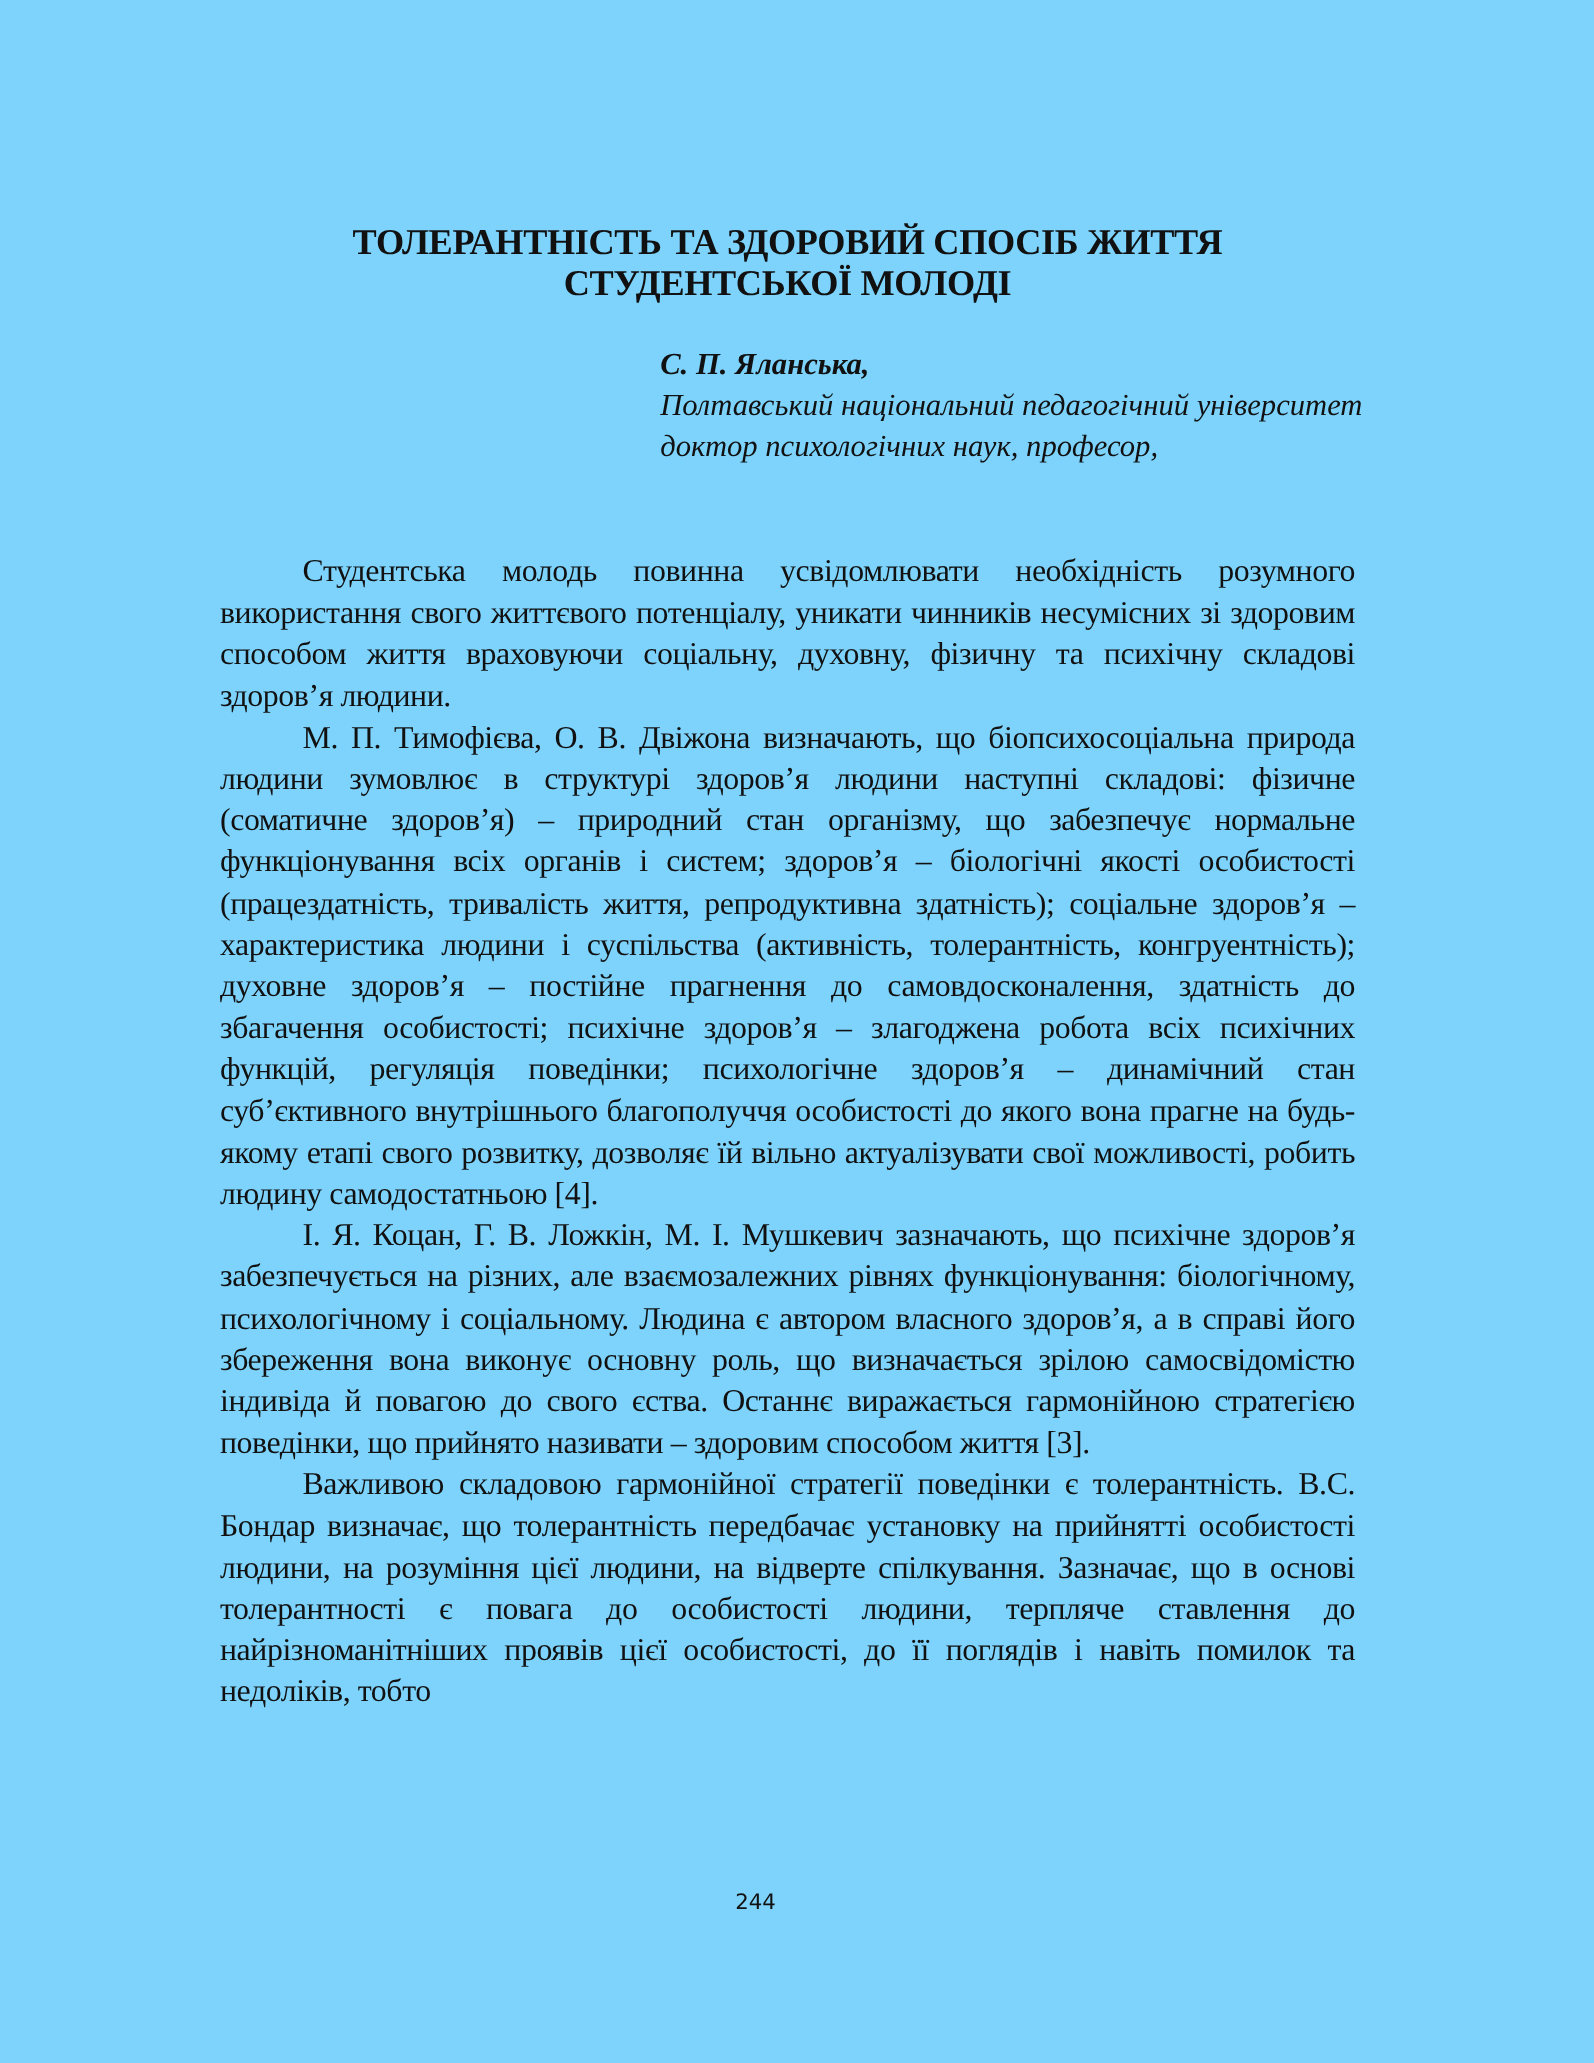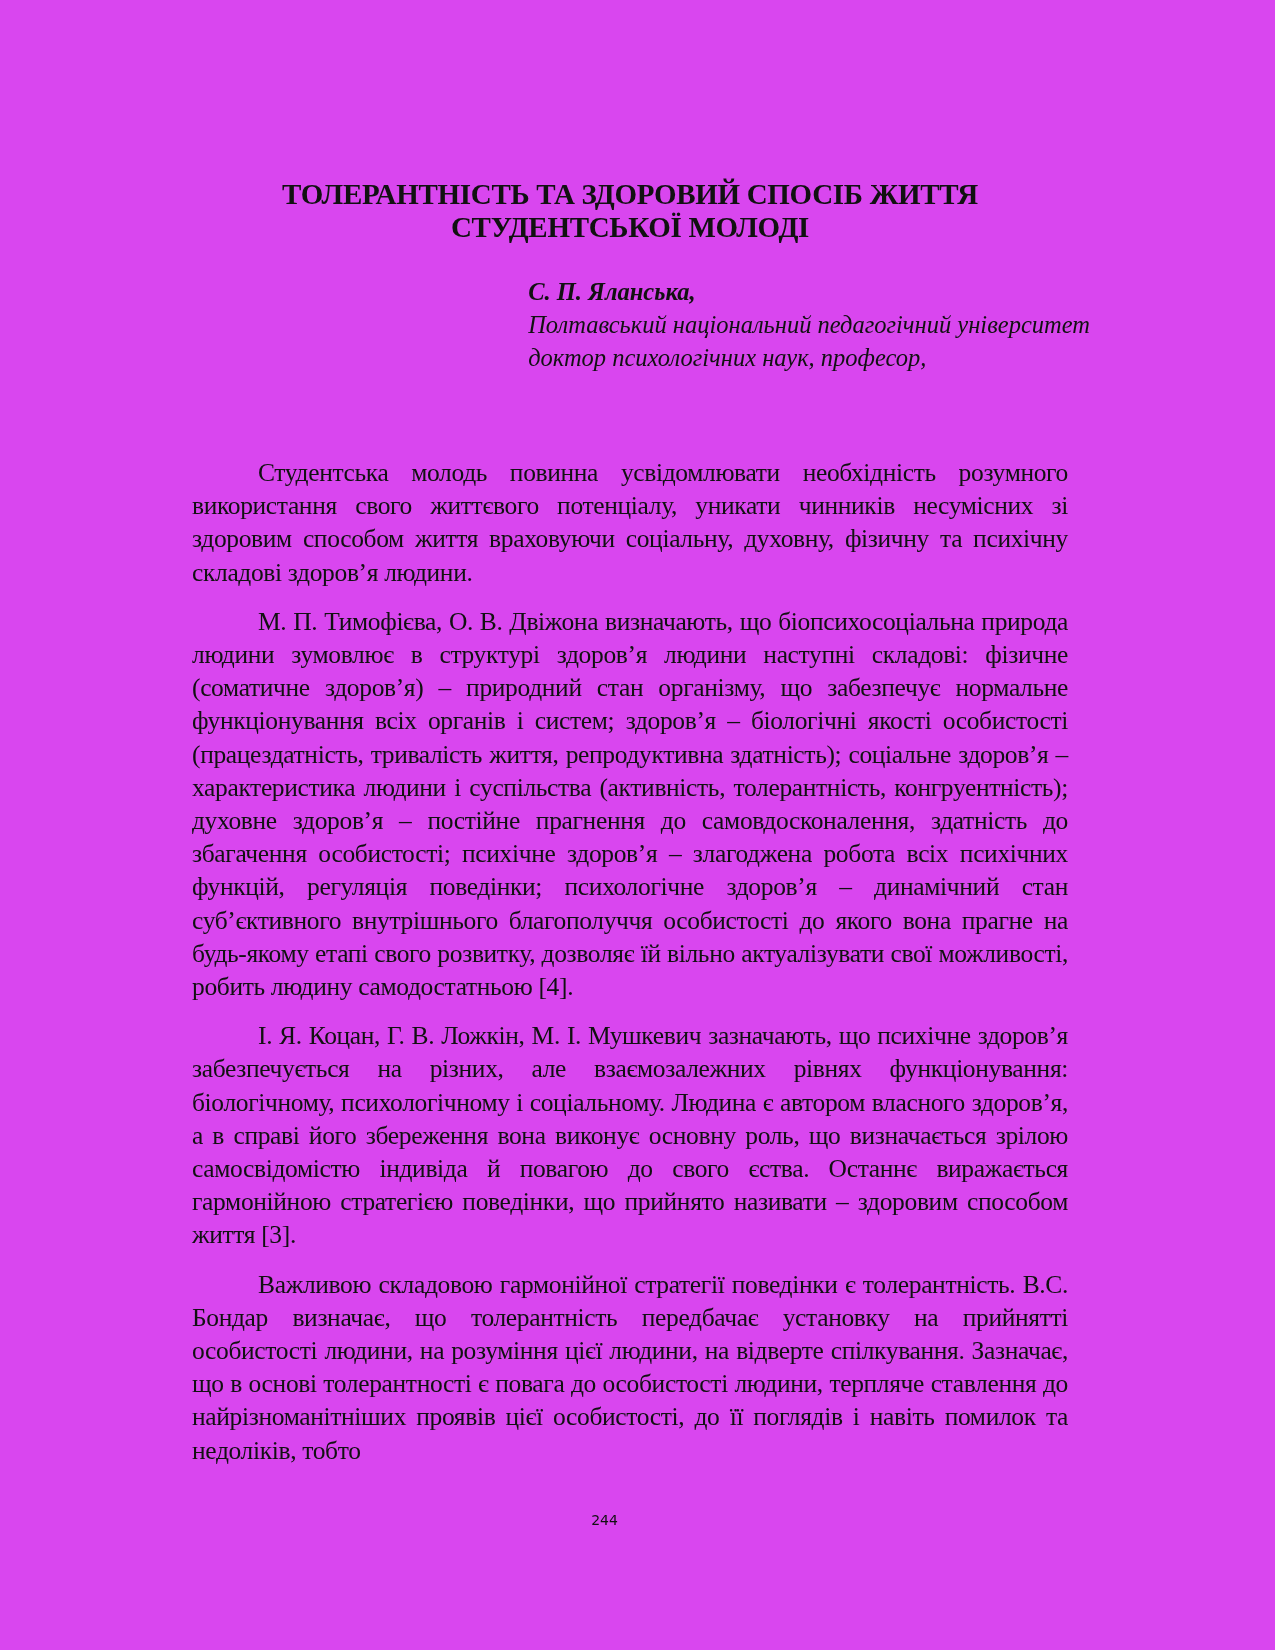--- a/index.html
+++ b/index.html
@@ -1,36 +1,36 @@
 <!DOCTYPE html>
 <html><head>
 <meta charset="utf-8">
 <style>
   html, body { margin: 0; padding: 0; background: #ffffff; }
   body { width: 1275px; height: 1650px; position: relative; overflow: hidden; color: #111; }
-  .page { position: absolute; left: 0; top: 0; width: 1275px; height: 1650px; background: #d946ef; }
+  .page { position: absolute; left: 0; top: 0; width: 1275px; height: 1650px; background: #7dd3fc; }
   .title {
     position: absolute; left: 175px; width: 910px; top: 178px;
     text-align: center; font-family: "Liberation Serif", serif; font-weight: bold;
     font-size: 29px; line-height: 33px; letter-spacing: -0.3px;
   }
   .author-block {
     position: absolute; right: 185px; top: 275px; text-align: left;
     font-family: "Liberation Serif", serif; font-style: italic; font-size: 24.5px; line-height: 33px;
   }
   .author-name { font-weight: bold; }
   .body-text {
     position: absolute; left: 176px; width: 908px; top: 440px;
     font-family: "Liberation Serif", serif; font-size: 25.5px; line-height: 33.2px;
     text-align: justify; letter-spacing: -0.35px;
   }
-  .body-text p { margin: 16px; text-indent: 66px; }
+  .body-text p { margin: 0; text-indent: 66px; }
   .page-number {
     position: absolute; left: 0; width: 1209px; top: 1512px; text-align: center;
-    font-family: "DejaVu Sans", sans-serif; font-size: 14px;
+    font-family: "DejaVu Sans", sans-serif; font-size: 17px;
   }
 </style>
 </head>
 <body>
 
 <div class="page">
   <div class="title">
     <div>ТОЛЕРАНТНІСТЬ ТА ЗДОРОВИЙ СПОСІБ ЖИТТЯ</div>
     <div>СТУДЕНТСЬКОЇ МОЛОДІ</div>
   </div>

